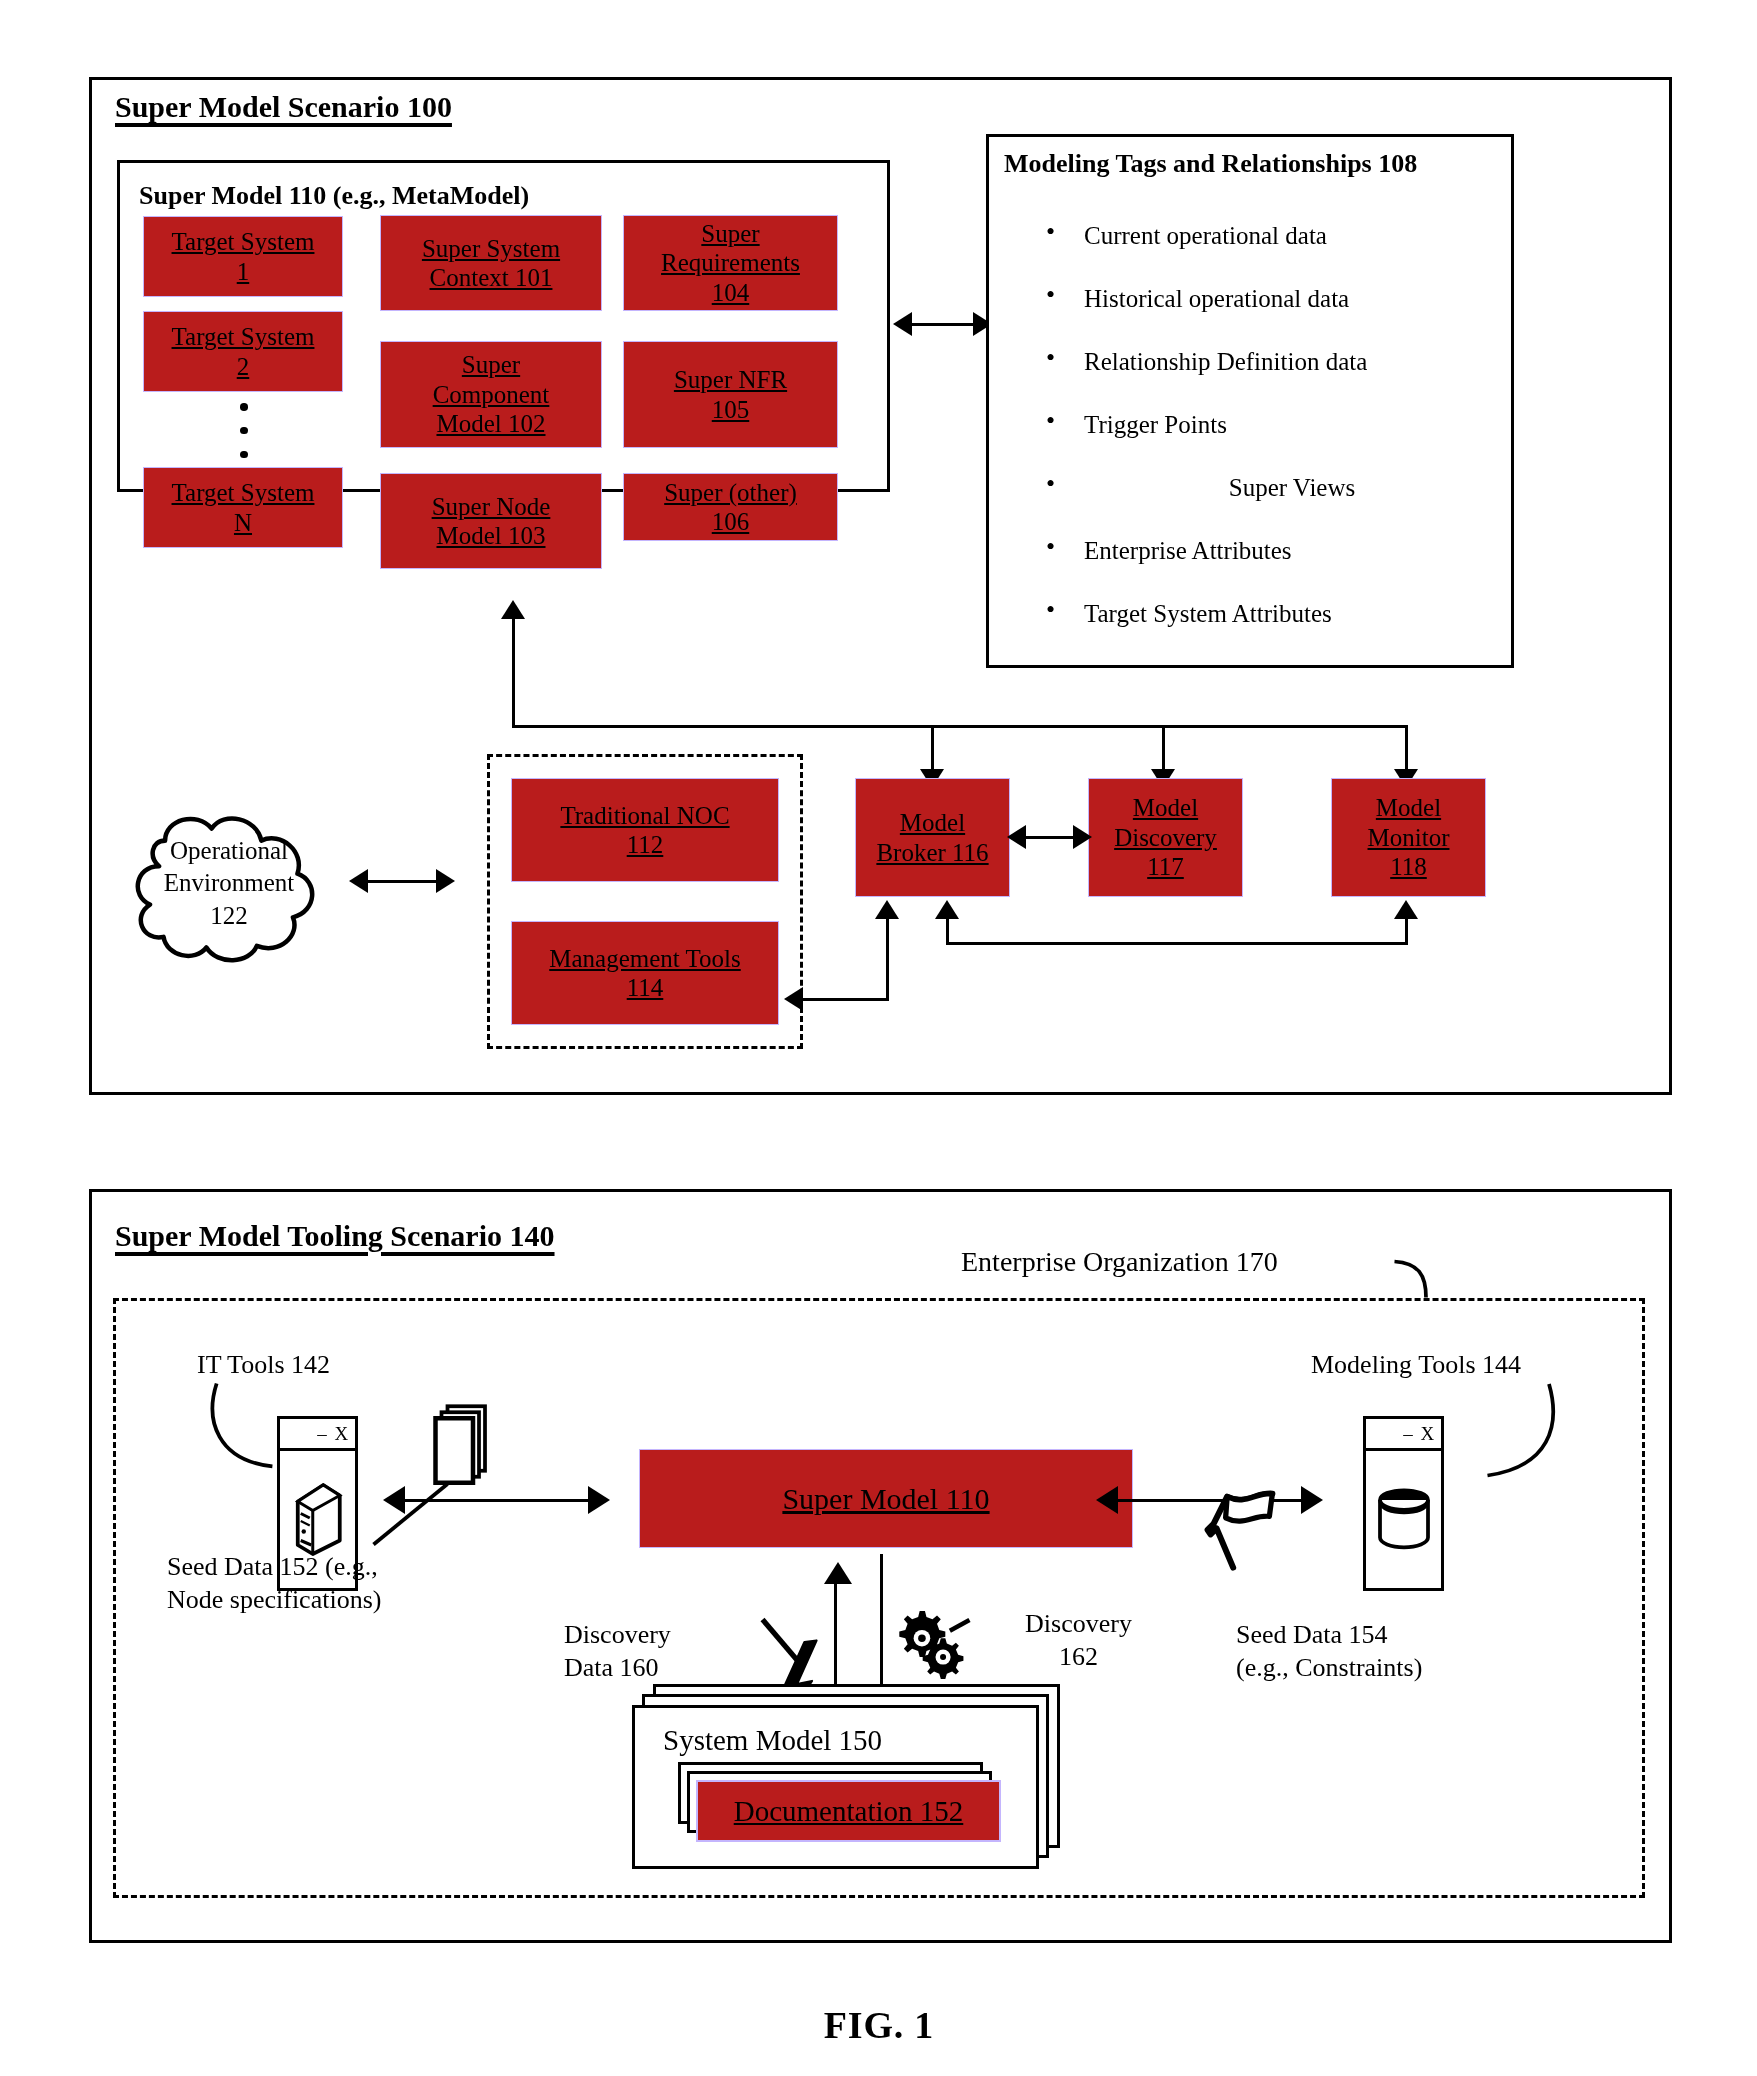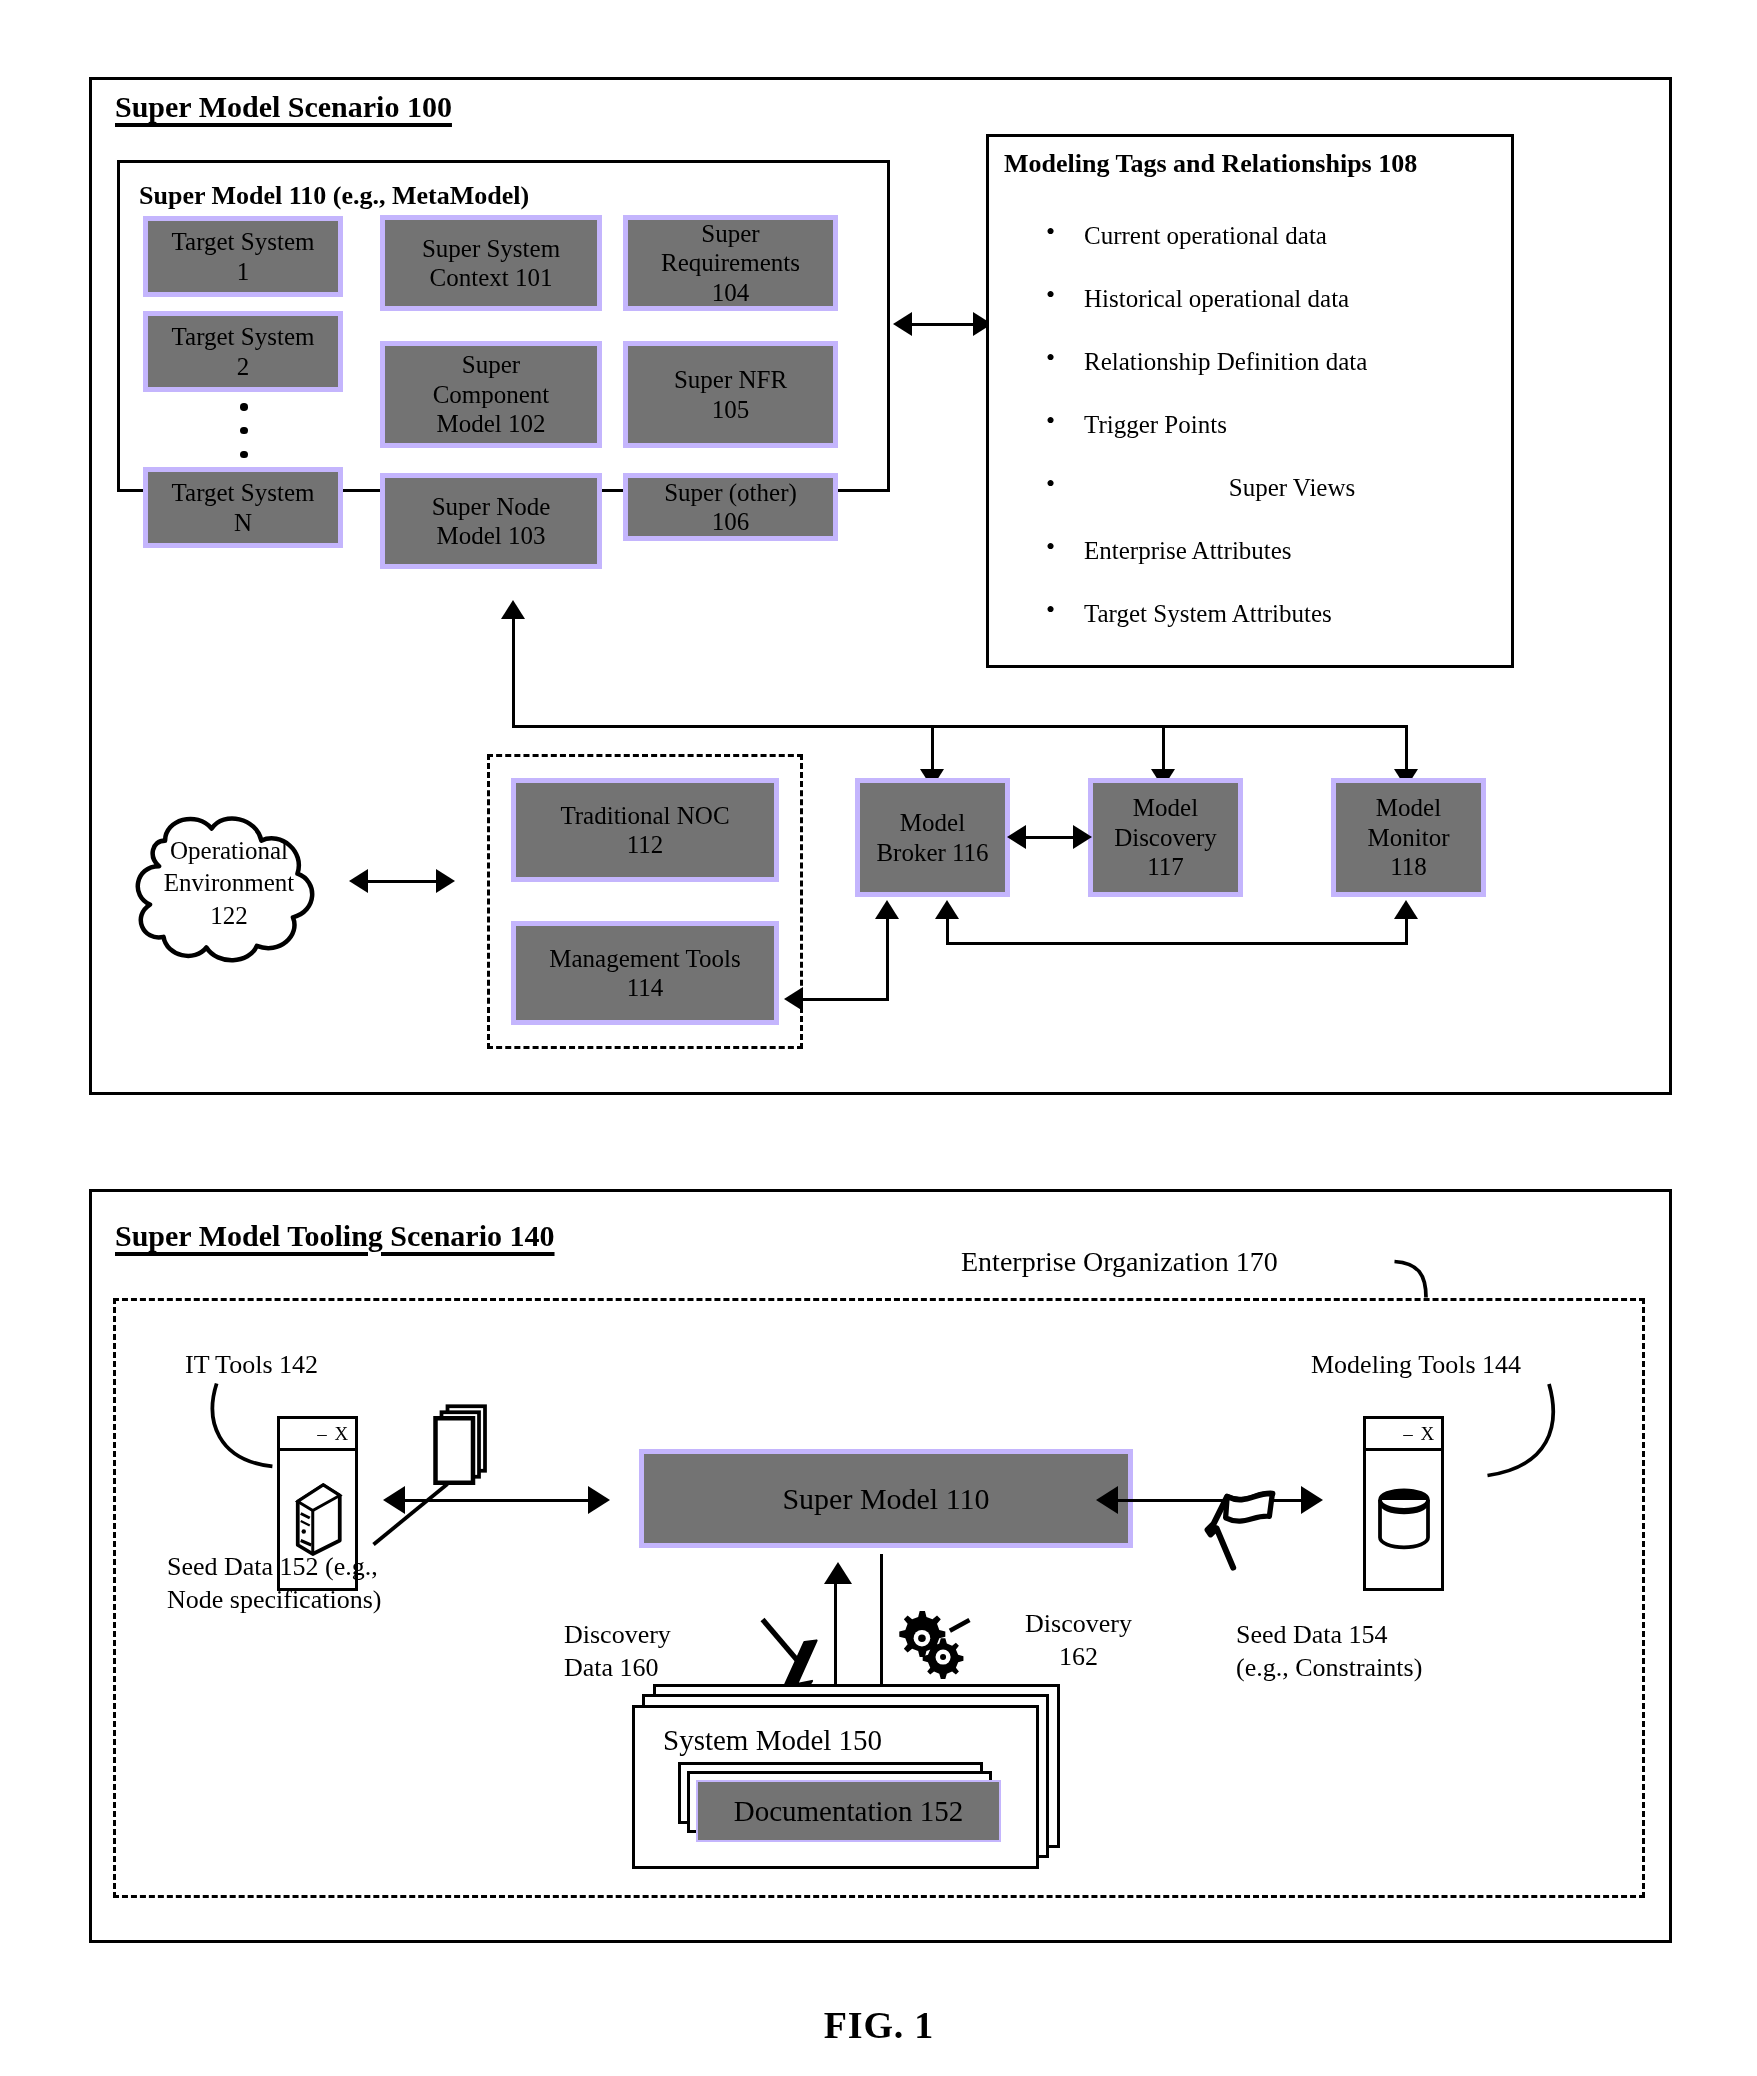--- a/index.html
+++ b/index.html
@@ -16,24 +16,25 @@
 
   
   .fig-title{
     font-weight:bold;font-size:30px;line-height:1;
     text-decoration:underline;text-underline-offset:6px;
     text-decoration-thickness:3.8px;white-space:nowrap;
   }
 
   
   .box{
-    border:5px solid #c4b5fd;background:#737373;
+    border:1px solid #c4b5fd;background:#b91c1c;
     display:flex;align-items:center;justify-content:center;
     text-align:center;font-size:25px;line-height:1.18;
     padding:1.5px 3px;
+    text-decoration:underline;
   }
   .box.thin{border-width:2.3px;}
   .box-title{
     font-weight:bold;font-size:26px;line-height:1.15;
   }
 
   
   .panel{border:3px solid #000;background:#fff;}
 
   
@@ -201,21 +202,21 @@
 <div class="abs fig-title" style="left:115px;top:1221px;">Super Model Tooling Scenario 140</div>
 
 <div class="abs lbl" style="left:961px;top:1245px;font-size:28px;">Enterprise Organization 170</div>
 
 <svg class="abs" style="left:1393px;top:1257px;width:45px;height:45px;" viewBox="0 0 60 60">
   <path d="M2 6 C34 8 44 24 44 54" fill="none" stroke="#000" stroke-width="5"></path>
 </svg>
 
 <div class="abs dashed-frame" style="left:113px;top:1298px;width:1532px;height:600px;"></div>
 
-<div class="abs lbl" style="left:185px;top:1349px;">IT Tools 142</div>
+<div class="abs lbl" style="left:197px;top:1349px;">IT Tools 142</div>
 <svg class="abs" style="left:200px;top:1382px;width:83px;height:98px;" viewBox="0 0 110 130">
   <path d="M22 2 C6 52 24 104 96 112" fill="none" stroke="#000" stroke-width="5"></path>
 </svg>
 
 <div class="abs win" style="left:277px;top:1416px;width:81px;height:175px;">
   <div class="win-bar">– X</div>
   <div class="win-body">
     <svg width="56" height="81" viewBox="0 0 74 108">
       <polygon points="10,30 44,8 66,22 66,82 30,100 10,88" fill="#fff" stroke="#000" stroke-width="5" stroke-linejoin="round"></polygon>
       <polygon points="10,30 44,8 66,22 30,42" fill="#fff" stroke="#000" stroke-width="4"></polygon>

